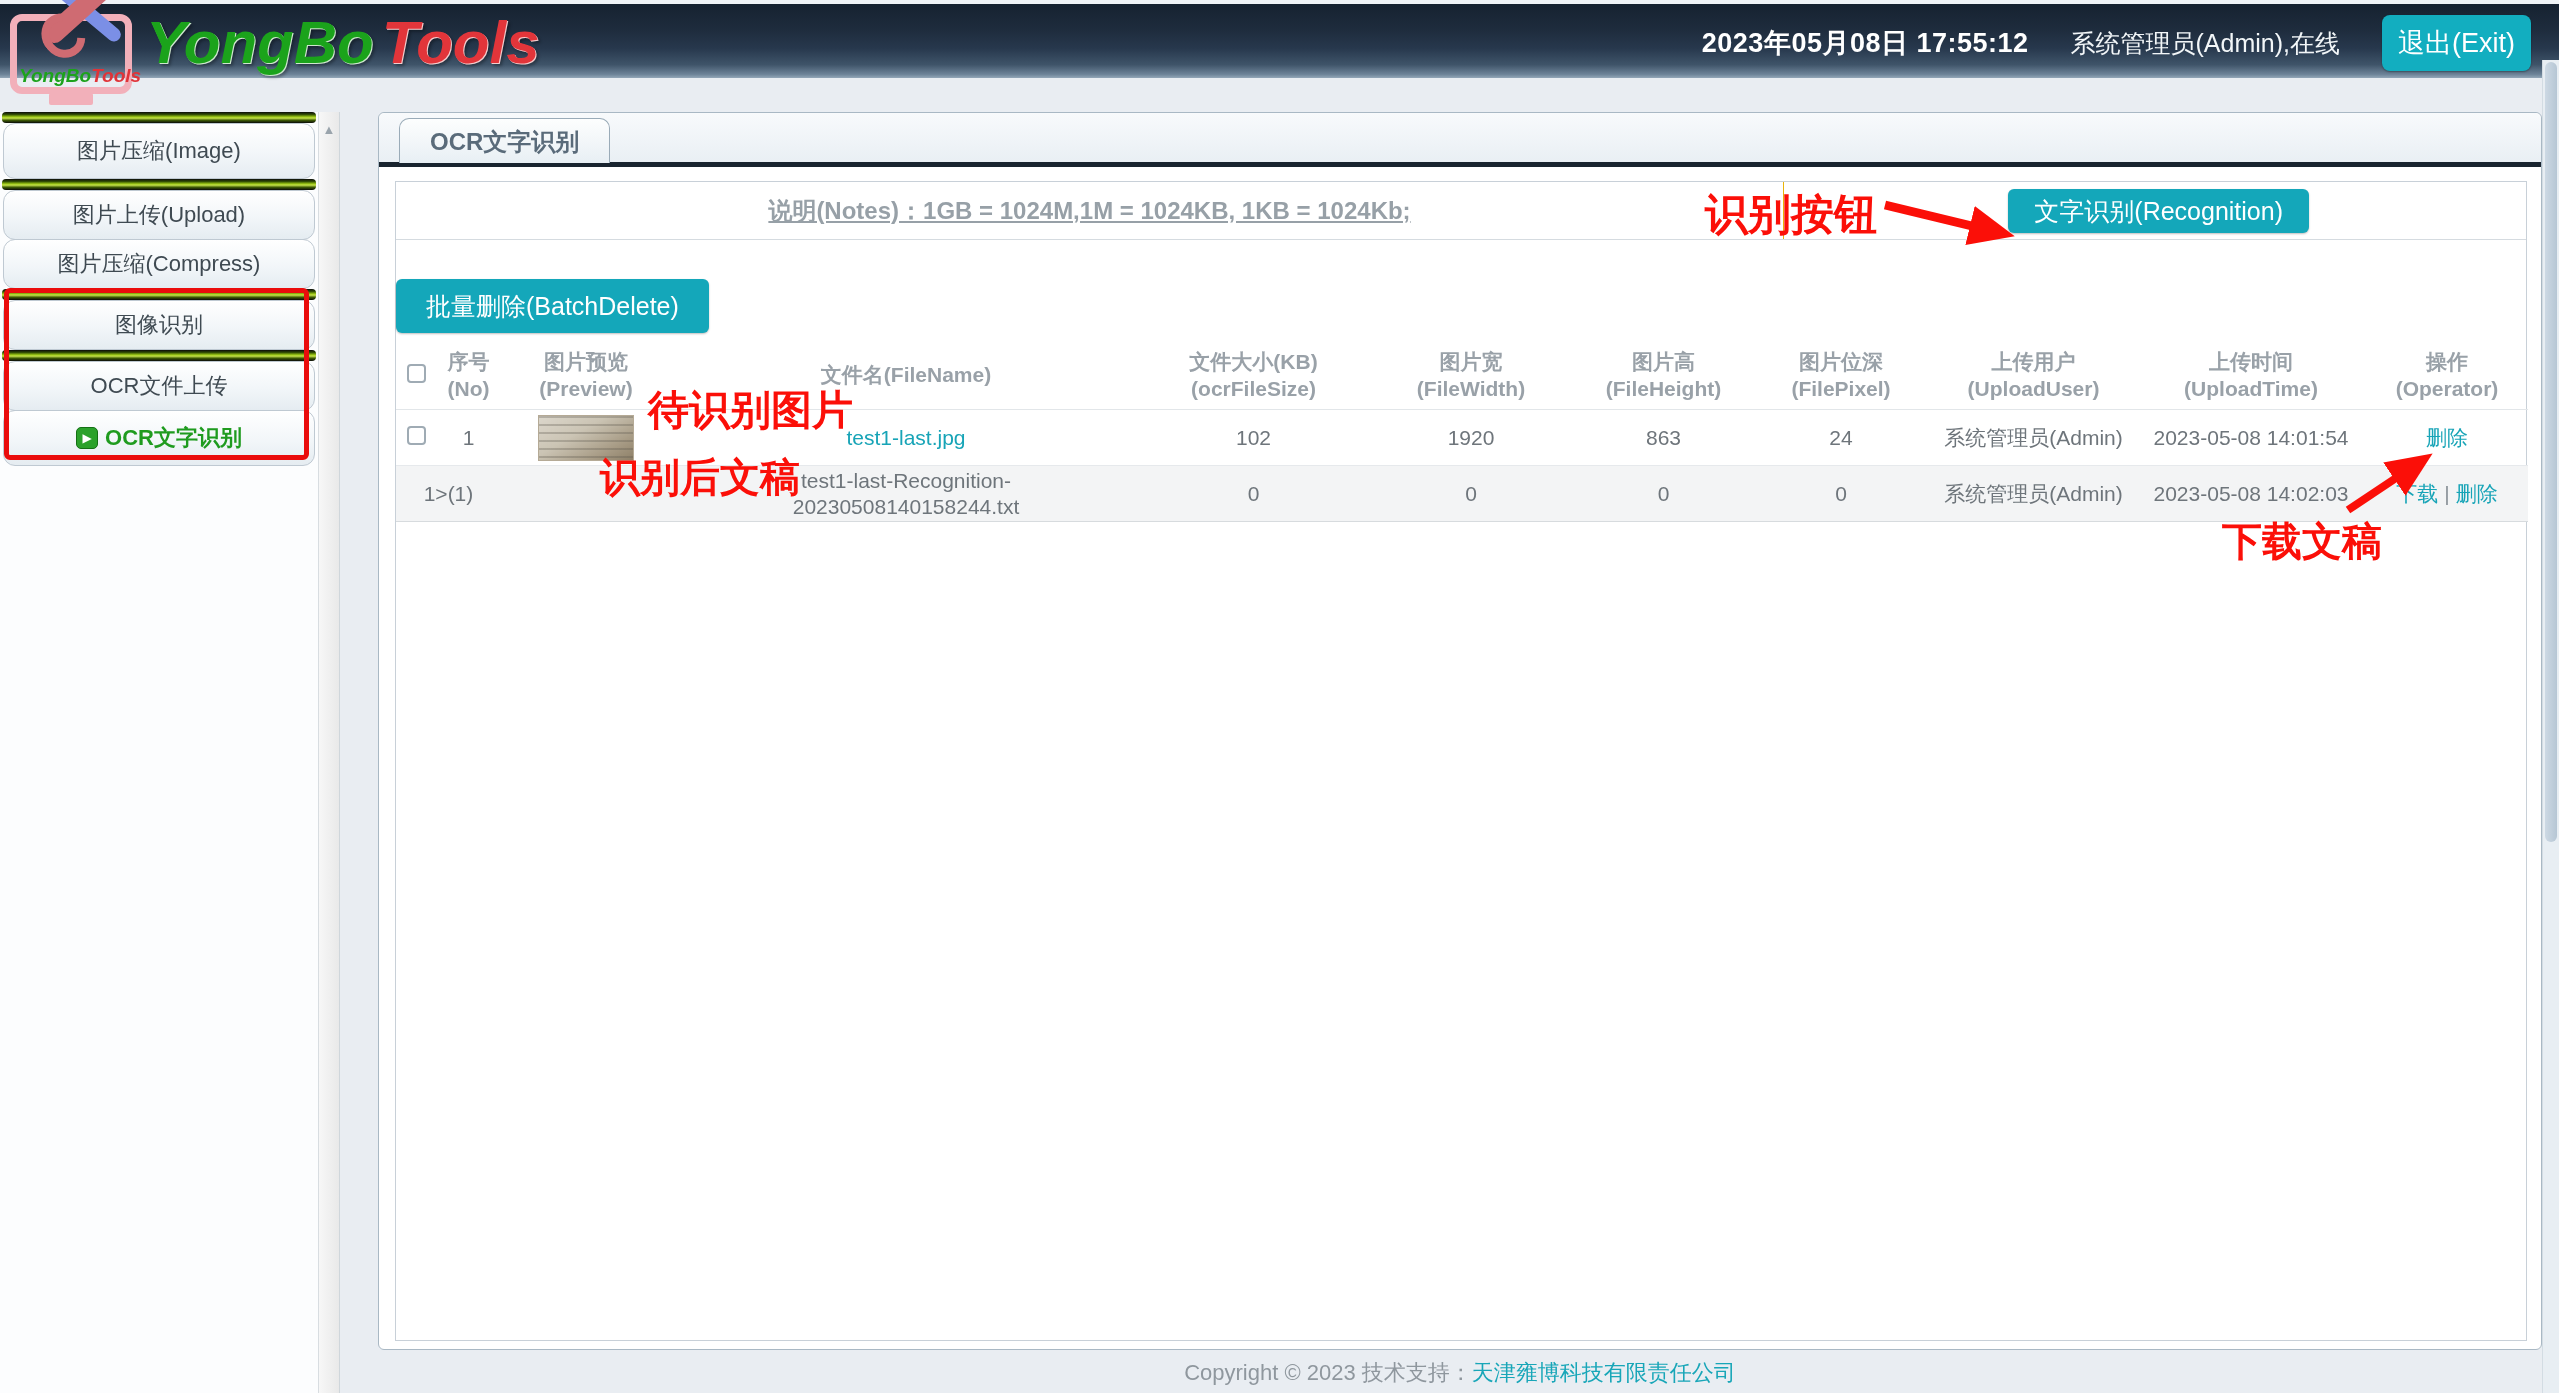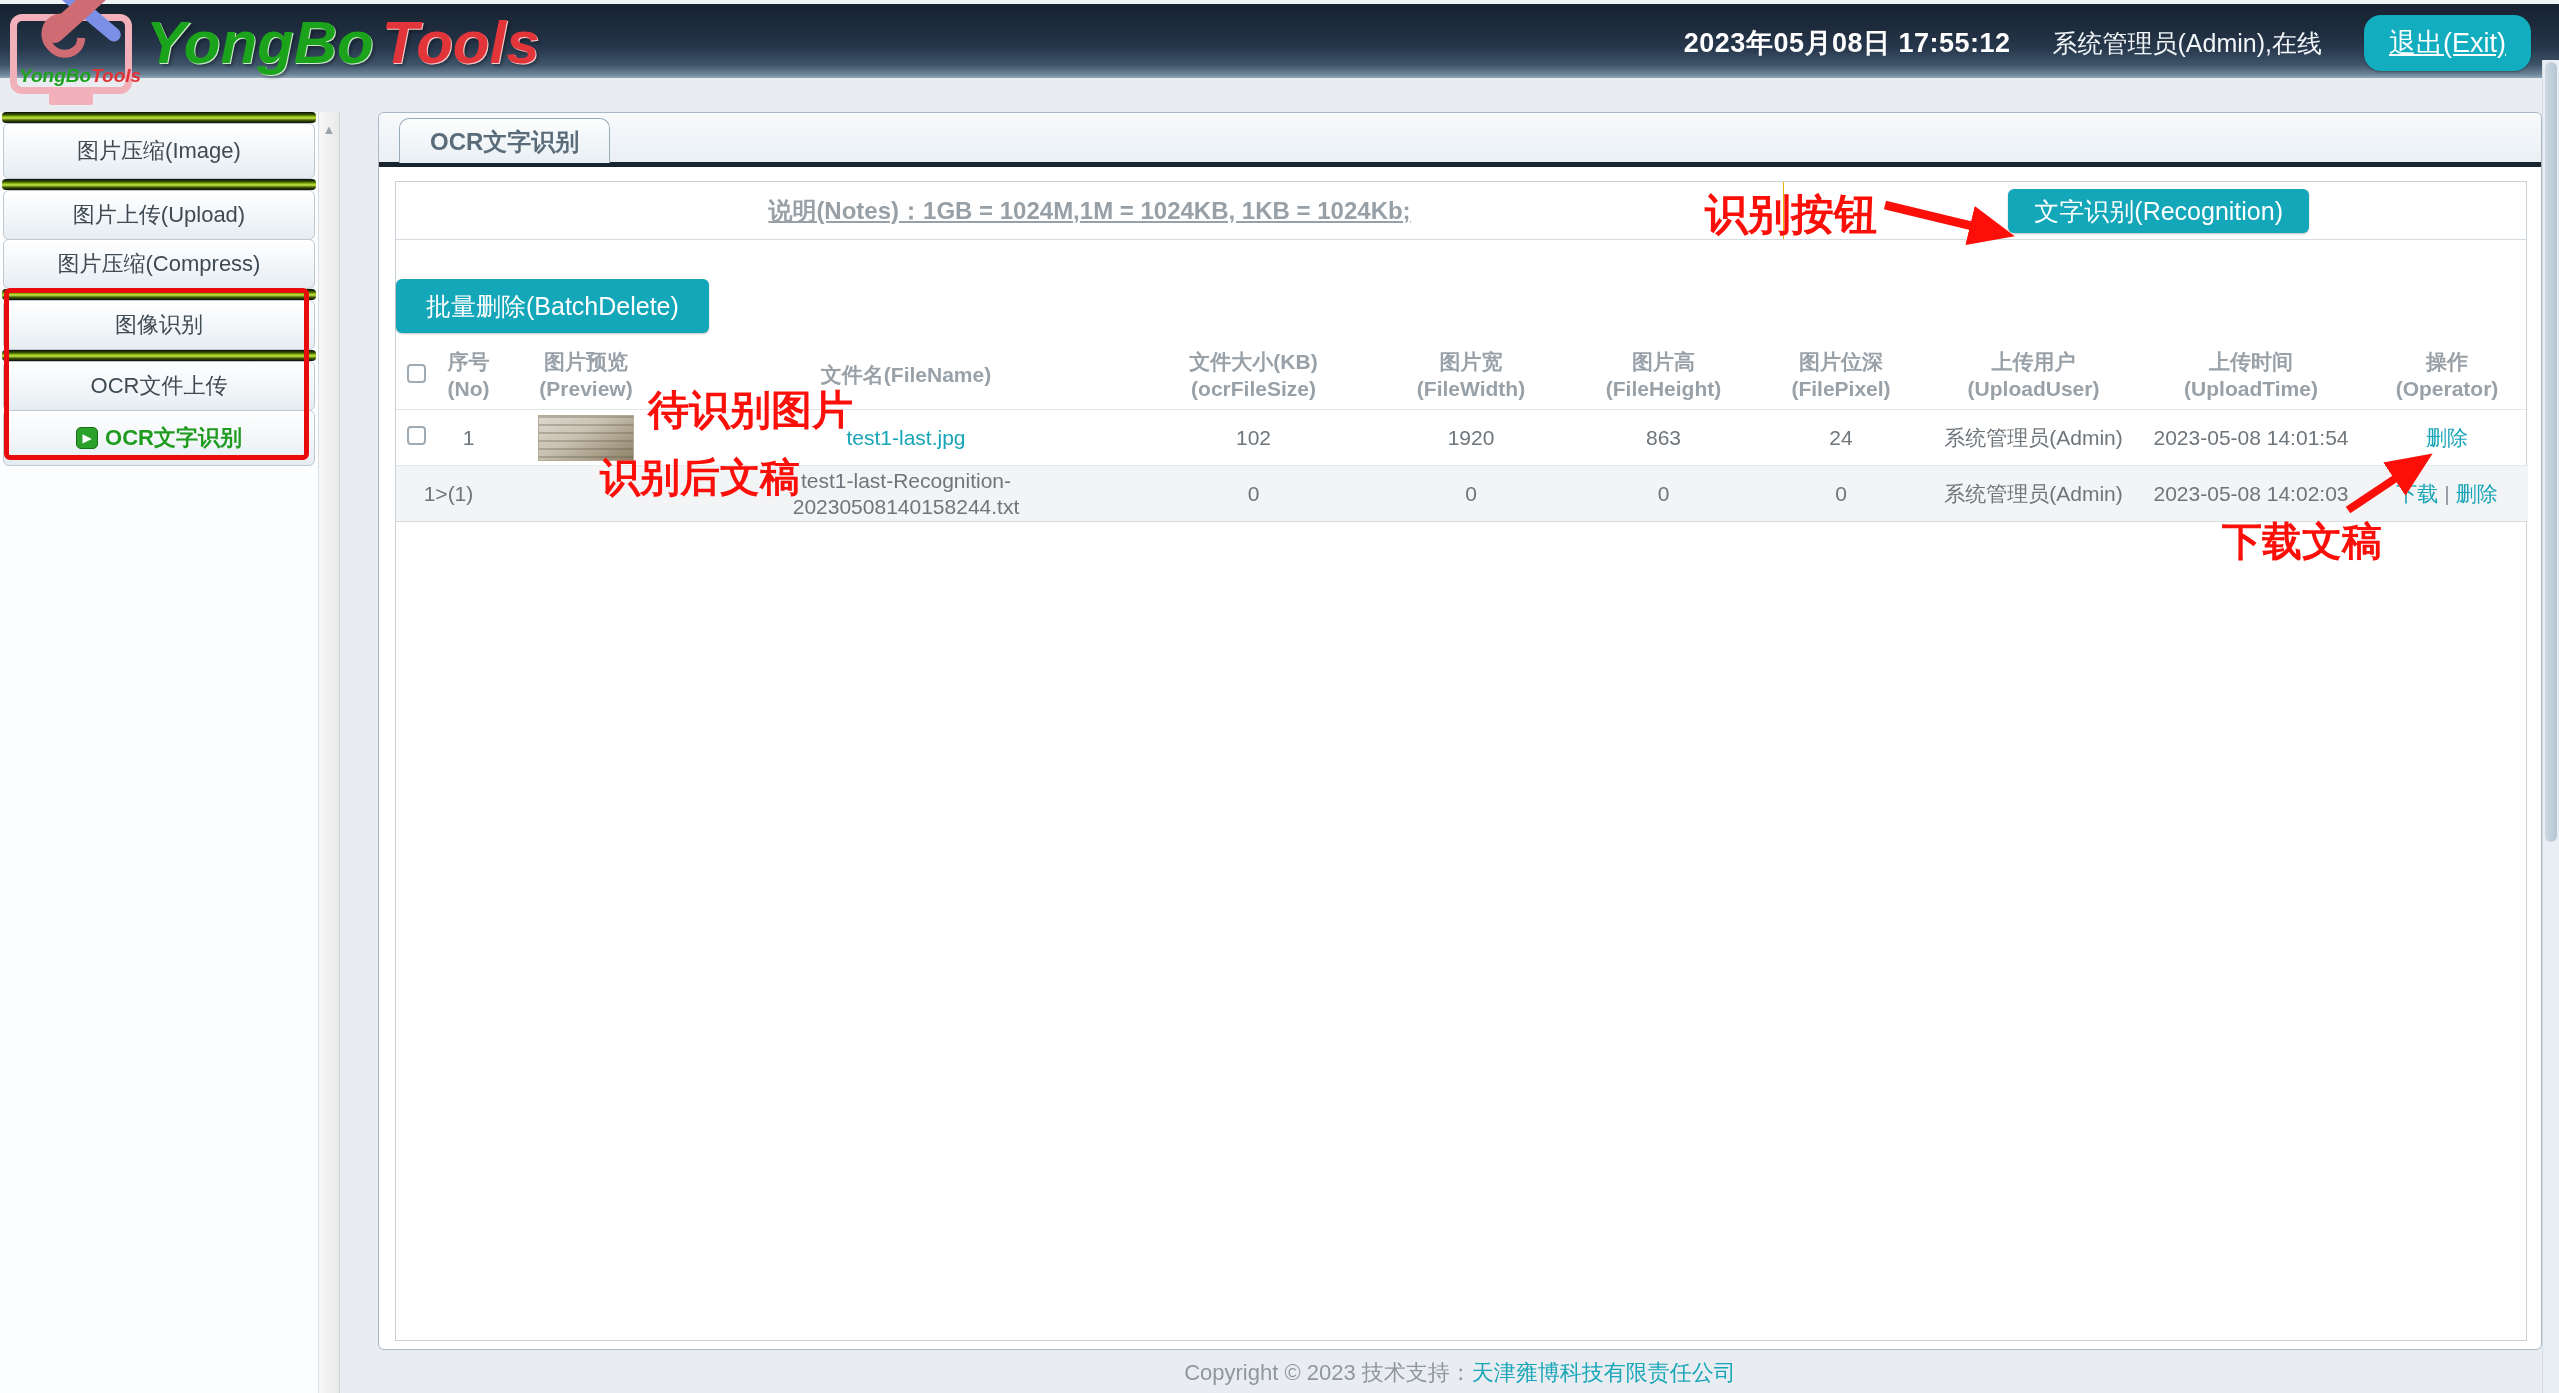--- a/index.html
+++ b/index.html
@@ -6,22 +6,22 @@
   body { font-family: "Liberation Sans", "DejaVu Sans", sans-serif; background:#dfe5ea; }
   .page { position:relative; width:2559px; height:1393px; overflow:hidden; background:#e9edf2; }
 
   
   .topbar { position:absolute; left:0; top:0; width:2559px; height:78px;
     background: linear-gradient(180deg,#162230 0%,#1e2c3d 35%,#27384d 60%,#3f5469 82%,#6d8398 95%,#93a7b8 100%);
     border-top:4px solid #f0f4f7; }
   .topbar-right { position:absolute; right:28px; top:0; height:78px; display:flex; align-items:center; gap:42px; }
   .datetime { color:#fff; font-size:27px; font-weight:700; letter-spacing:.5px; }
   .user-status { color:#f2f6f8; font-size:25px; }
-  .btn-exit { background:#12aec0; color:#fff; border:none; border-radius:17px; font-size:27px;
-    padding:10px 25px; cursor:pointer; font-family:inherit; box-shadow:0 1px 2px rgba(0,0,0,.35);text-decoration:underline; }
+  .btn-exit { background:#12aec0; color:#fff; border:none; border-radius:8px; font-size:27px;
+    padding:10px 16px; cursor:pointer; font-family:inherit; box-shadow:0 1px 2px rgba(0,0,0,.35); }
 
   
   .logo { position:absolute; left:10px; top:2px; height:100px; display:flex; align-items:flex-start; z-index:5; }
   .monitor { position:relative; width:122px; height:80px; border:7px solid #f2b0ba; border-radius:12px; margin-top:12px; }
   .monitor::after { content:""; position:absolute; left:32px; bottom:-18px; width:44px; height:12px;
     background:#f2b0ba; border-radius:2px; }
   .logo-small { position:absolute; left:2px; bottom:0px; font-size:19px; font-weight:700; font-style:italic; white-space:nowrap; }
   .logo-small .g { color:#1ca21c; } .logo-small .r { color:#e03338; }
   .tool { position:absolute; border-radius:10px; }
   .tool-red { width:92px; height:20px; background:#cf6b72; left:18px; top:-22px; transform:rotate(-42deg); }
@@ -32,21 +32,21 @@
     text-shadow:2px 2px 2px rgba(0,0,0,.35); }
   .brand .g { color:#1ba31b; text-shadow:1px 1px 0 #cfe8cf, 3px 3px 3px rgba(0,0,0,.3); }
   .brand .r { color:#e2353a; text-shadow:1px 1px 0 #f4cdce, 3px 3px 3px rgba(0,0,0,.3); margin-left:8px; }
 
   
   .sidebar { position:absolute; left:0; top:112px; width:318px; height:1281px; background:#fcfdfe; }
   .acc-bar { height:11px; margin:0 2px; border-radius:4px;
     background: linear-gradient(180deg,#0b0b0b 0%,#2f4a03 22%,#9cc914 45%,#c8e44e 55%,#3f5c04 75%,#0a0a0a 100%); }
   .menu-item { margin:0 3px; height:50px; display:flex; align-items:center; justify-content:center;
     background:linear-gradient(180deg,#ffffff 0%,#f2f6f9 55%,#e5ecf1 100%);
-    border:1px solid #bfc9d2; border-radius:6px; font-size:22px; color:#3f4a52; cursor:pointer; }
+    border:1px solid #bfc9d2; border-radius:12px; font-size:22px; color:#3f4a52; cursor:pointer; }
   .menu-item + .menu-item { margin-top:-1px; }
   .menu-item.tall { height:56px; }
   .menu-item.active { color:#1f9b1f; font-weight:700; }
   .ocr-arrow-icon { display:inline-flex; align-items:center; justify-content:center; width:22px; height:22px;
     background:#2ba12b; border:1px solid #147014; border-radius:5px; color:#fff; font-size:12px; margin-right:7px; }
   .sidebar-scroll { position:absolute; left:318px; top:112px; width:22px; height:1281px;
     background:linear-gradient(90deg,#f7f7f7,#e9e9e9); border-left:1px solid #d8dde1; border-right:1px solid #cfd6db; }
   .scroll-up-icon { display:block; text-align:center; color:#9aa4ac; font-size:13px; margin-top:10px; }
 
   

